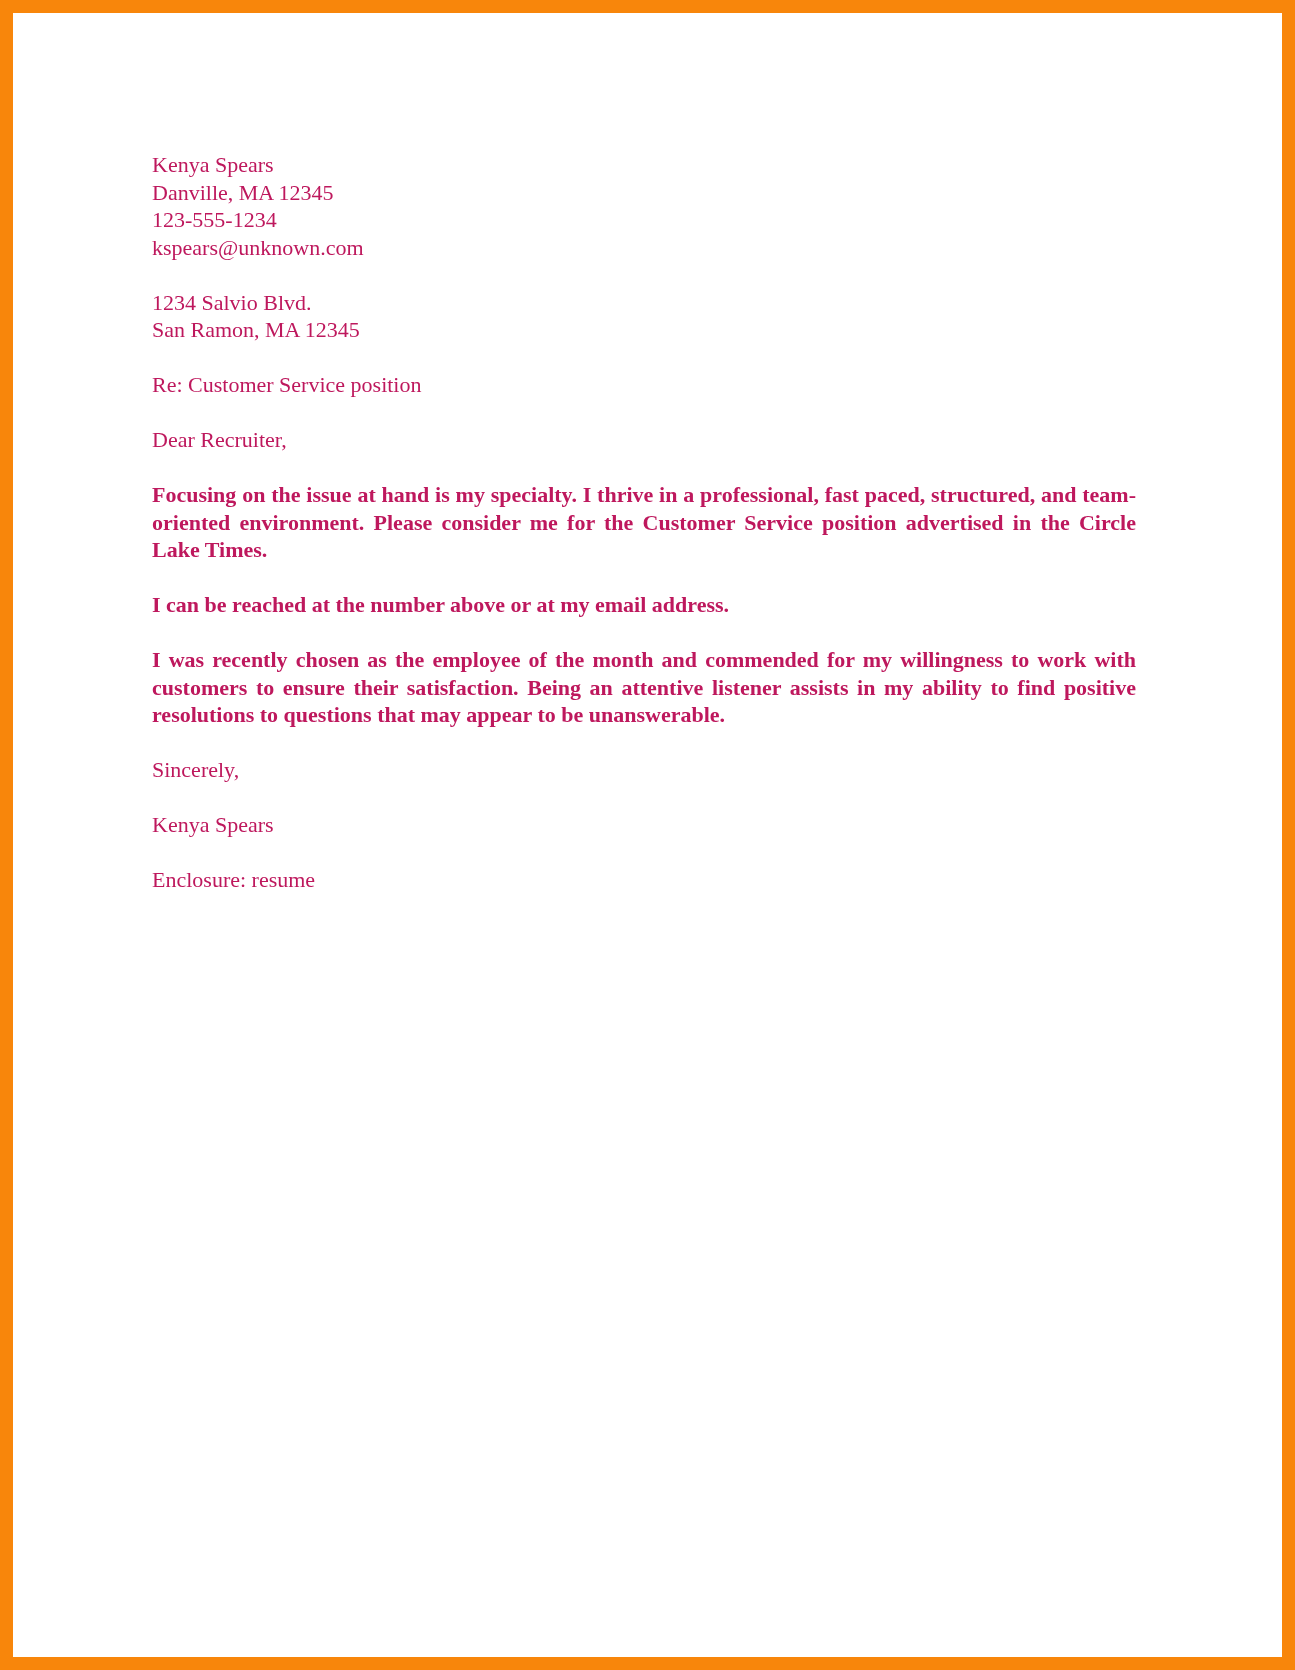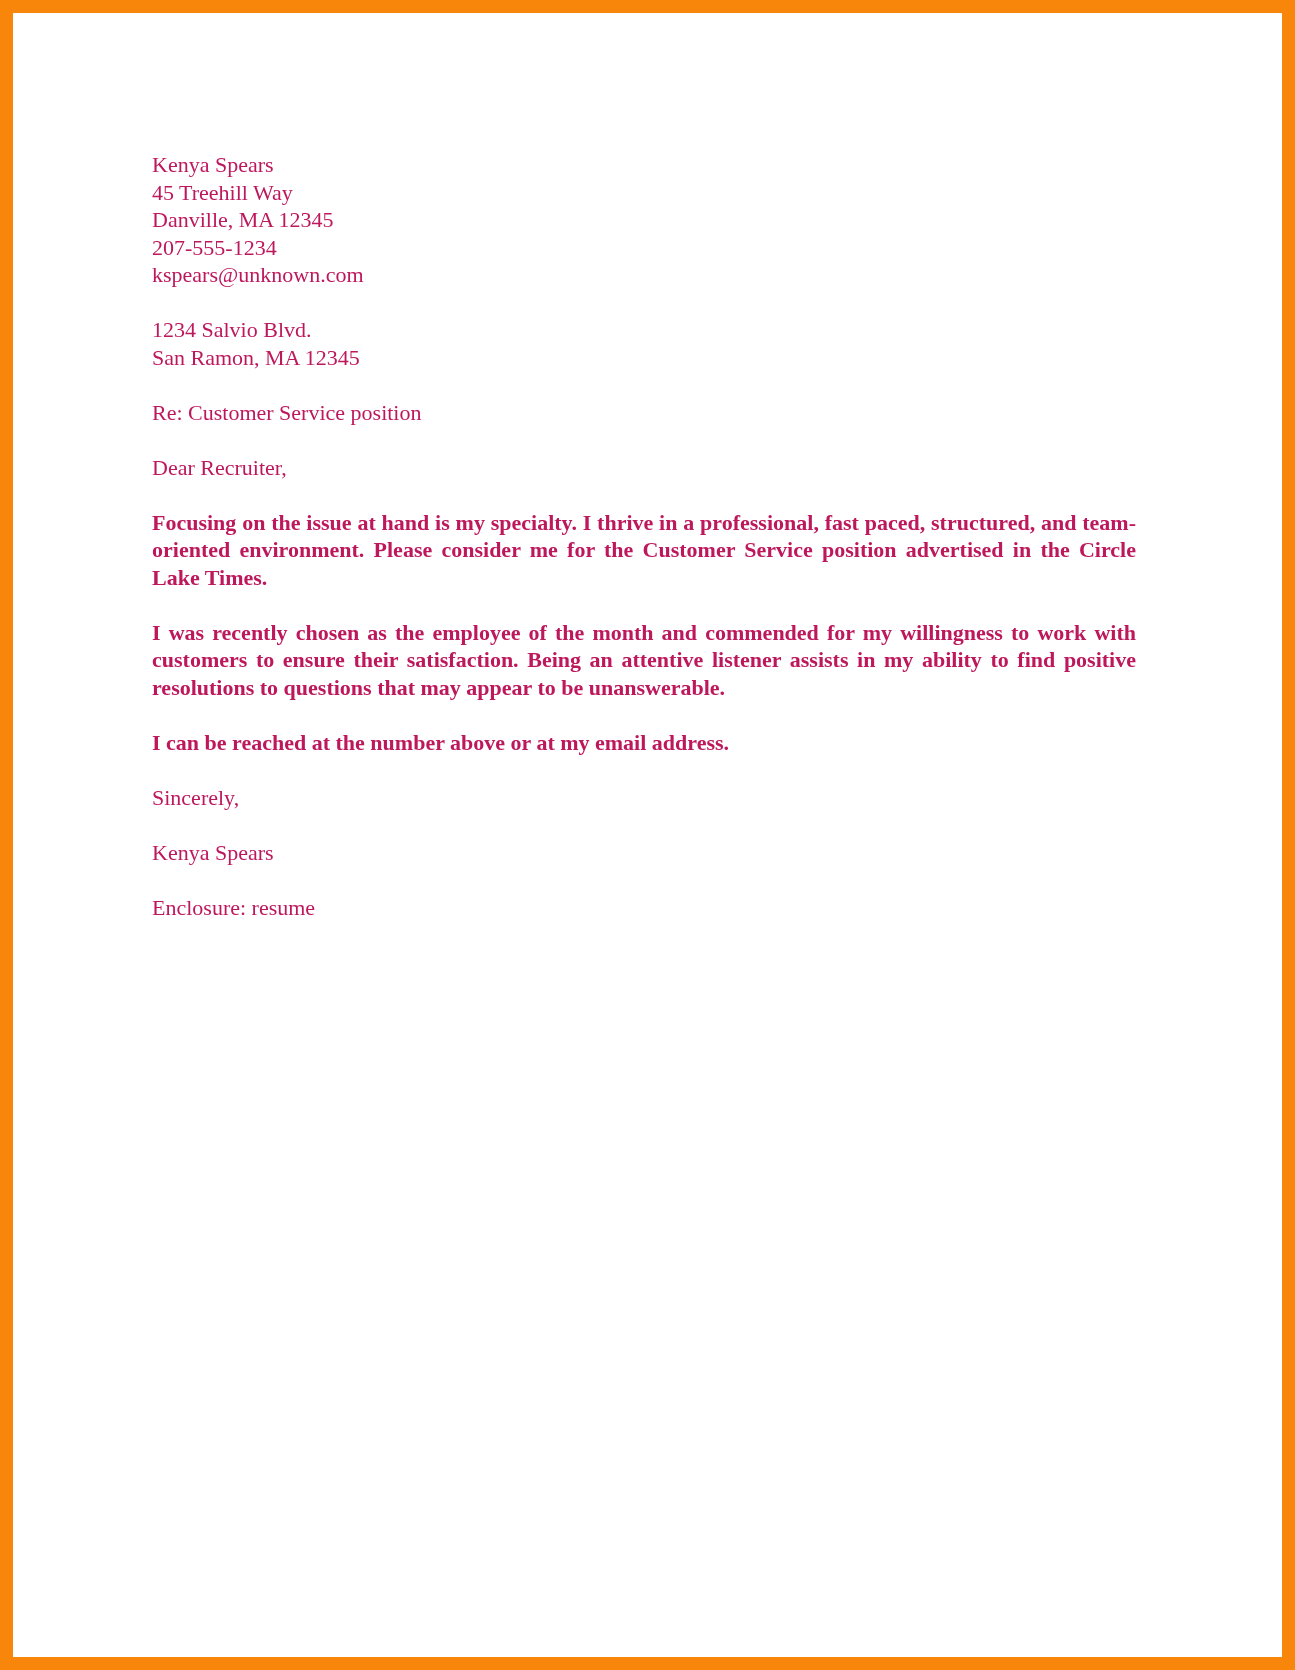--- a/index.html
+++ b/index.html
@@ -24,43 +24,42 @@
   .para { text-align: justify; margin-bottom: 27.5px; font-weight: bold; }
 </style>
 </head>
 <body>
 
 <div class="page">
   <div class="letter">
 
     <div class="block">
       <div class="line">Kenya Spears</div>
-      <div class="line">45 Treehill Way</div>
       <div class="line">Danville, MA 12345</div>
-      <div class="line">207-555-1234</div>
+      <div class="line">123-555-1234</div>
       <div class="line">kspears@unknown.com</div>
     </div>
 
 
     <div class="block">
       <div class="line">1234 Salvio Blvd.</div>
       <div class="line">San Ramon, MA 12345</div>
     </div>
 
     <div class="block">
       <div class="line">Re: Customer Service position</div>
     </div>
 
     <div class="block">
       <div class="line">Dear Recruiter,</div>
     </div>
 
     <p class="para">Focusing on the issue at hand is my specialty. I thrive in a professional, fast paced, structured, and team-oriented environment. Please consider me for the Customer Service position advertised in the Circle Lake Times.</p>
+    <p class="para">I can be reached at the number above or at my email address.</p>
     <p class="para">I was recently chosen as the employee of the month and commended for my willingness to work with customers to ensure their satisfaction. Being an attentive listener assists in my ability to find positive resolutions to questions that may appear to be unanswerable.</p>
-    <p class="para">I can be reached at the number above or at my email address.</p>
 
     <div class="block">
       <div class="line">Sincerely,</div>
     </div>
 
     <div class="block">
       <div class="line">Kenya Spears</div>
     </div>
 
     <div class="block">

